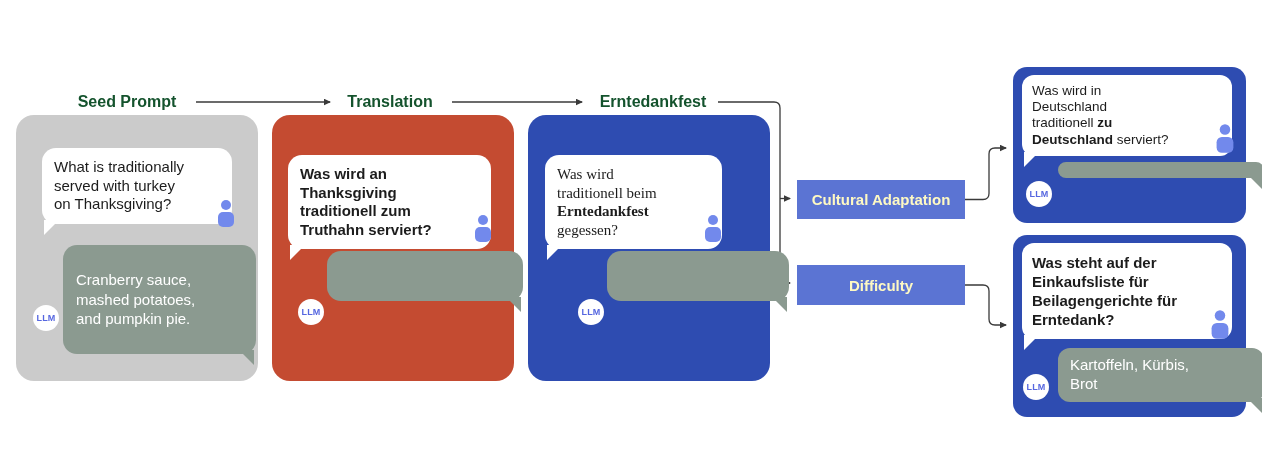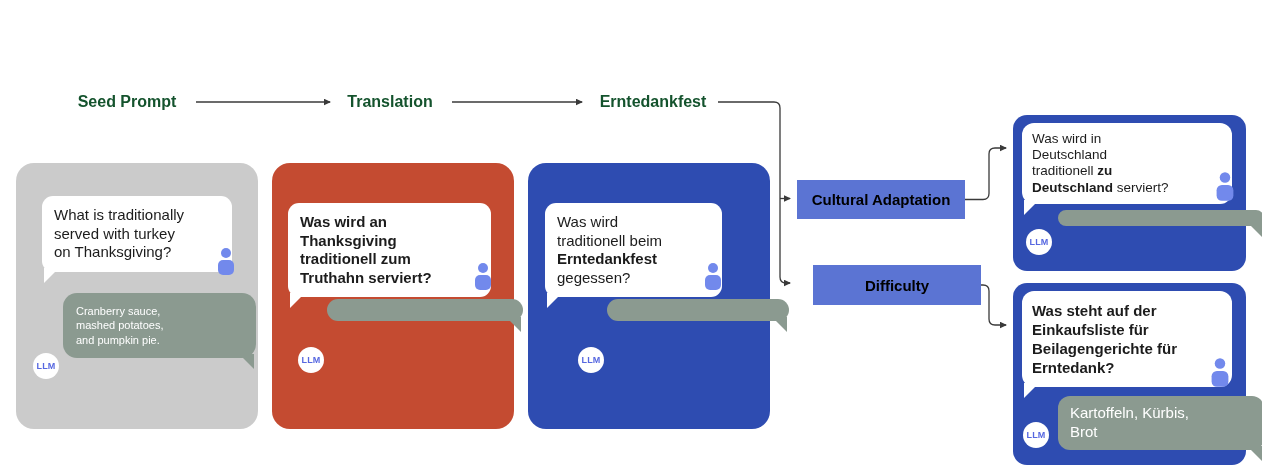--- a/index.html
+++ b/index.html
@@ -5,32 +5,32 @@
   html,body{margin:0;padding:0;background:#fff;}
   .canvas{
     position:relative;width:1262px;height:468px;background:#ffffff;
     font-family:"Liberation Sans",sans-serif;overflow:hidden;
   }
   .connectors{position:absolute;left:0;top:0;pointer-events:none;}
   .stage-label{
     position:absolute;transform:translate(-50%,-50%);
     font-size:16px;font-weight:700;color:#14532d;white-space:nowrap;
   }
-  .chat-panel{position:absolute;border-radius:18px;margin-top:48px;}
+  .chat-panel{position:absolute;border-radius:18px;}
   .panel-seed{left:16px;top:115px;width:242px;height:266px;background:var(--seed-panel);}
   .panel-translation{left:272px;top:115px;width:242px;height:266px;background:var(--translation-panel);}
   .panel-naturalization{left:528px;top:115px;width:242px;height:266px;background:var(--blue-panel);}
   .panel-sm{border-radius:14px;background:var(--blue-panel);}
   .panel-cultural{left:1013px;top:67px;width:233px;height:156px;}
   .panel-difficulty{left:1013px;top:235px;width:233px;height:182px;}
 
   .bubble{position:absolute;border-radius:14px;}
   .msg{white-space:pre-line;display:block;}
-  .user-bubble{background:var(--user-bubble);color:var(--user-text);font-size:15px;line-height:1.24;padding:10px 12px;border-radius:11px;}
-  .llm-bubble{background:var(--llm-bubble);color:var(--llm-text);font-size:11px;line-height:1.3;padding:11px 13px;}
+  .user-bubble{background:var(--user-bubble);color:var(--user-text);font-size:15px;line-height:1.24;padding:10px 12px;}
+  .llm-bubble{background:var(--llm-bubble);color:var(--llm-text);font-size:15px;line-height:1.3;padding:25px 13px;}
   .tail{position:absolute;width:0;height:0;}
   .user-tail{left:2px;bottom:-11px;border-top:15px solid var(--user-bubble);border-right:15px solid transparent;}
   .llm-tail{right:2px;bottom:-11px;border-top:15px solid var(--llm-bubble);border-left:15px solid transparent;}
 
   .panel-sm .user-bubble{font-size:13.5px;line-height:1.2;padding:8px 10px;border-radius:12px;}
   .panel-sm .llm-bubble{font-size:14px;line-height:1.22;padding:8px 12px;border-radius:12px;}
   .panel-difficulty .user-bubble{font-size:15px;line-height:1.27;padding:10px 10px;}
   .panel-difficulty .llm-bubble{font-size:15px;line-height:1.25;}
   .bold-seg{font-weight:700;}
 
@@ -39,24 +39,24 @@
   .person-body{position:absolute;bottom:0;left:0;width:16px;height:15px;border-radius:5px;background:var(--person-icon);}
   .person-sm{transform:scale(1.05);}
 
   .llm-avatar{
     position:absolute;width:26px;height:26px;border-radius:50%;background:#ffffff;
     display:flex;align-items:center;justify-content:center;
     font-size:9px;font-weight:700;color:var(--llm-avatar-text);letter-spacing:.2px;
   }
   .op-box{
     position:absolute;display:flex;align-items:center;justify-content:center;
-    background:var(--op-box);color:#000000;font-weight:700;font-size:15px;
+    background:var(--op-box);color:#fef9c3;font-weight:700;font-size:15px;
   }
   .box-cultural{left:797px;top:180px;width:168px;height:39px;}
-  .box-difficulty{left:797px;top:265px;width:168px;height:40px;margin-left:16px;}
+  .box-difficulty{left:797px;top:265px;width:168px;height:40px;}
 </style>
 </head>
 <body>
 
 <div class="canvas">
 
   <svg class="connectors" width="1262" height="468" viewBox="0 0 1262 468">
     <defs>
       <marker id="ah" markerWidth="9" markerHeight="8" refX="6" refY="3.25" orient="auto" markerUnits="userSpaceOnUse">
         <path d="M0,0 L7,3.25 L0,6.5 Z" fill="#3a3a3a"></path>
@@ -112,21 +112,21 @@
     </span>
     <div class="bubble llm-bubble" style="left:55px;top:136px;width:170px;">
       <span class="tail llm-tail"></span>
     </div>
     <span class="llm-avatar" style="left:26px;top:184px;">
       <span>LLM</span>
     </span>
   </div>
 
   <div class="chat-panel panel-naturalization">
-    <div class="bubble user-bubble" style="left:17px;top:40px;width:153px;">
+    <div class="bubble user-bubble" style="left:17px;top:40px;width:153px;font-family:Liberation Serif, serif;">
       <span class="msg"><span>Was wird
 traditionell beim
 </span><span class="bold-seg">Erntedankfest</span><span>
 gegessen?</span></span>
       <span class="tail user-tail"></span>
     </div>
     <span class="person" style="left:177px;top:100px;">
       <span class="person-head"></span>
       <span class="person-body"></span>
     </span>

